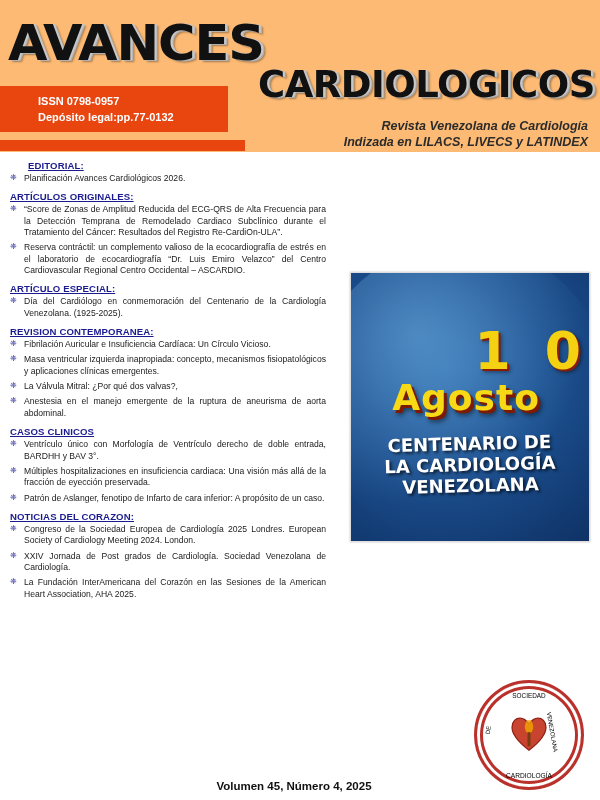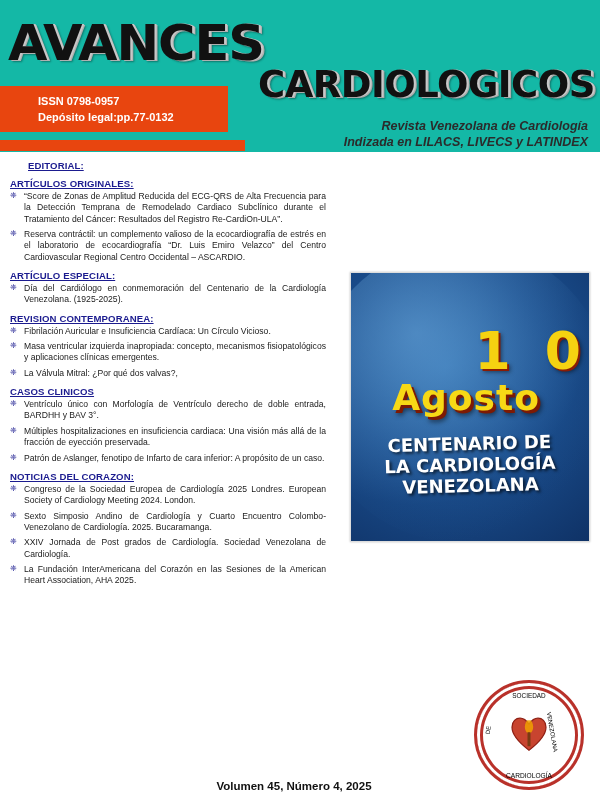--- a/index.html
+++ b/index.html
@@ -19,21 +19,21 @@
     width: 600px;
     height: 800px;
     background: #ffffff;
     overflow: hidden;
   }
 
   
   .masthead {
     position: relative;
     height: 152px;
-    background: #14b8a6;
+    background: #fdba74;
   }
   .title-avances {
     position: absolute;
     left: 8px;
     top: 14px;
     font-family: "DejaVu Sans", sans-serif;
     font-weight: bold;
     font-size: 50px;
     letter-spacing: -1px;
     color: #111111;
@@ -275,50 +275,53 @@
     <div class="issn-band">
       <div class="l1">ISSN 0798-0957</div>
       <div class="l2">Depósito legal:pp.77-0132</div>
     </div>
     <div class="orange-bar"></div>
   </div>
 
   <div class="col-left">
 
     <div class="section-head first">EDITORIAL:</div>
+    <ul class="items">
+      <li>Planificación Avances Cardiológicos 2026.</li>
+    </ul>
 
     <div class="section-head">ARTÍCULOS ORIGINALES:</div>
     <ul class="items">
       <li>“Score de Zonas de Amplitud Reducida del ECG-QRS de Alta Frecuencia para la Detección Temprana de Remodelado Cardiaco Subclínico durante el Tratamiento del Cáncer: Resultados del Registro Re-CardiOn-ULA”.</li>
       <li>Reserva contráctil: un complemento valioso de la ecocardiografía de estrés en el laboratorio de ecocardiografía “Dr. Luis Emiro Velazco” del Centro Cardiovascular Regional Centro Occidental – ASCARDIO.</li>
     </ul>
 
     <div class="section-head">ARTÍCULO ESPECIAL:</div>
     <ul class="items">
       <li>Día del Cardiólogo en conmemoración del Centenario de la Cardiología Venezolana.    (1925-2025).</li>
     </ul>
 
     <div class="section-head">REVISION CONTEMPORANEA:</div>
     <ul class="items">
       <li>Fibrilación Auricular e Insuficiencia Cardíaca: Un Círculo Vicioso.</li>
       <li>Masa ventricular izquierda inapropiada: concepto, mecanismos fisiopatológicos y aplicaciones clínicas emergentes.</li>
       <li>La Válvula Mitral: ¿Por qué dos valvas?,</li>
+      <li>Anestesia en el manejo emergente de la ruptura de aneurisma de aorta abdominal.</li>
     </ul>
 
     <div class="section-head">CASOS CLINICOS</div>
     <ul class="items">
       <li>Ventrículo único con Morfología de Ventrículo derecho de doble entrada, BARDHH y BAV 3°.</li>
       <li>Múltiples hospitalizaciones en insuficiencia cardiaca: Una visión más allá de la fracción de eyección preservada.</li>
       <li>Patrón de Aslanger, fenotipo de Infarto de cara inferior: A propósito de un caso.</li>
     </ul>
 
     <div class="section-head">NOTICIAS DEL CORAZON:</div>
     <ul class="items">
       <li>Congreso de la Sociedad Europea de Cardiología 2025 Londres. European Society of Cardiology Meeting 2024. London.</li>
-      <li>Sexto Simposio Andino de Cardiología y Cuarto Encuentro Colombo-Venezolano de Cardiología. 2025. Bucaramanga.</li>
       <li>XXIV Jornada de Post grados  de Cardiología. Sociedad Venezolana de Cardiología.</li>
       <li>La Fundación InterAmericana del Corazón en las Sesiones de la American Heart Association, AHA 2025.</li>
     </ul>
   </div>
 
   <div class="promo">
     <div class="disc"></div>
     <div class="date-top">1          0</div>
     <div class="month">Agosto</div>
     <div class="cent">

